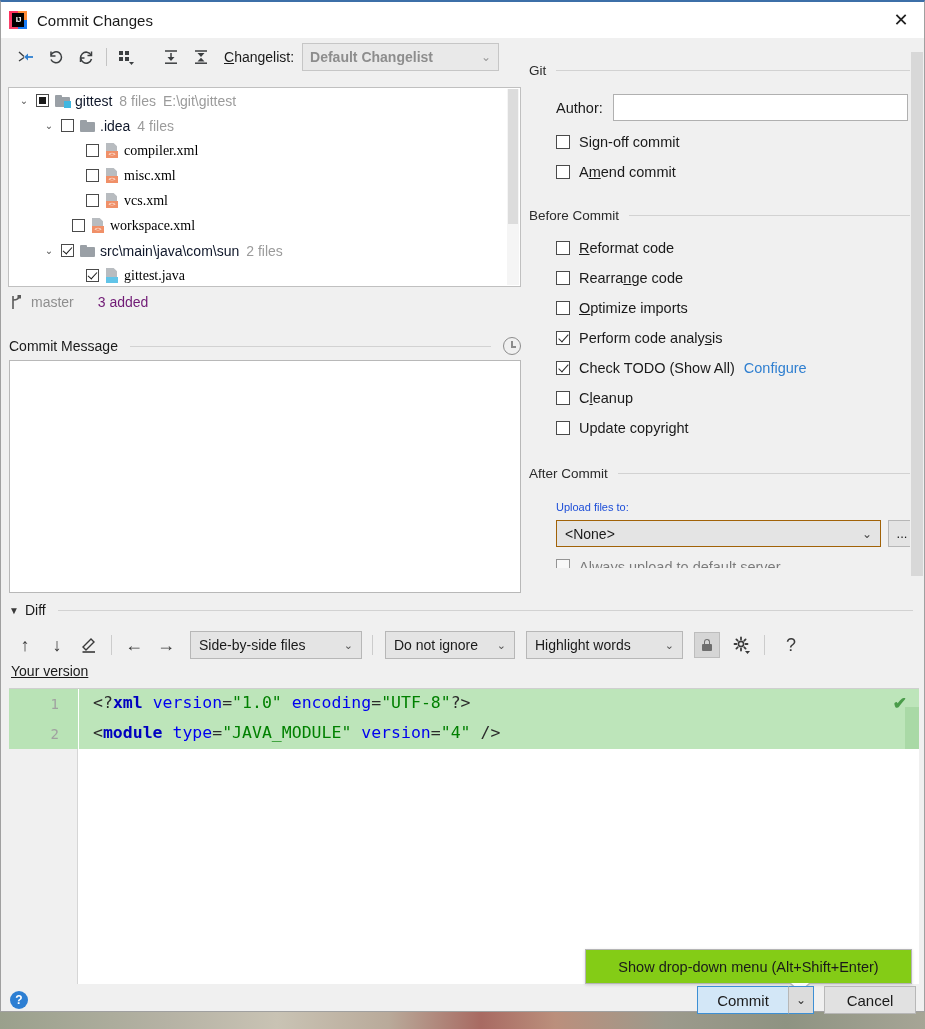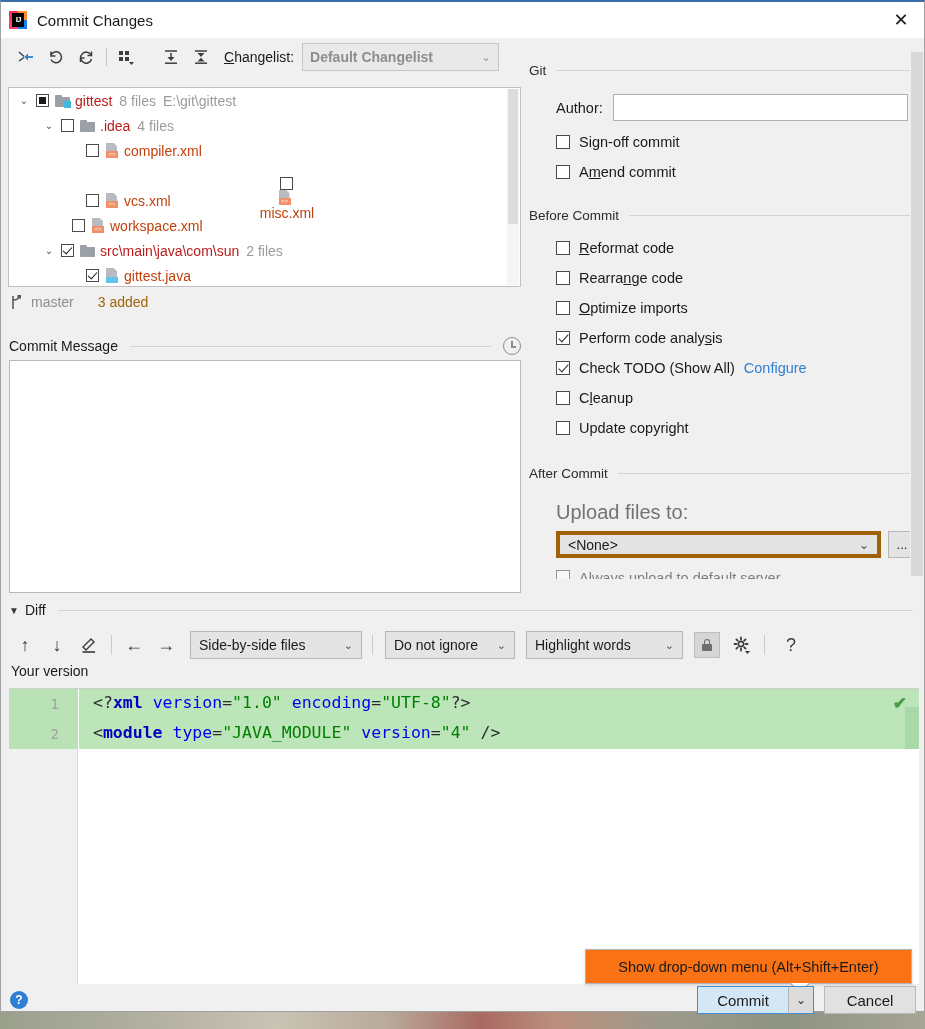--- a/index.html
+++ b/index.html
@@ -96,36 +96,36 @@
   .ico-folder.vcs .badge { position:absolute; right:-1px; bottom:-1px; width:7px; height:7px; background:#40b6e0; }
   .ico-xml { width:14px; height:15px; flex:0 0 auto; margin-right:5px; position:relative; }
   .ico-xml .page { position:absolute; left:1px; top:0; width:11px; height:11px; background:#b8bcc0;
                    clip-path: polygon(0 0, 70% 0, 100% 30%, 100% 100%, 0 100%); }
   .ico-xml .tag { position:absolute; left:1px; bottom:0; width:12px; height:7px; background:#f09068;
                   color:#fff; font-size:6px; line-height:7px; text-align:center; font-family:"Liberation Sans",sans-serif;}
   .ico-java { width:14px; height:15px; flex:0 0 auto; margin-right:5px; position:relative; }
   .ico-java .page { position:absolute; left:1px; top:0; width:11px; height:11px; background:#b8bcc0;
                     clip-path: polygon(0 0, 70% 0, 100% 30%, 100% 100%, 0 100%); }
   .ico-java .tag { position:absolute; left:1px; bottom:0; width:12px; height:6px; background:#61c4e8; }
-  .tname { color:#b91c1c; }
-  .tname.green { color:#c2410c; }
+  .tname { color:#0f172a; }
+  .tname.green { color:#000000;font-family:Liberation Serif, serif; }
   .tmeta { color:#9b9b9b; margin-left:7px; }
   .tpath { color:#9b9b9b; margin-left:7px; }
   .tree-scroll { position:absolute; right:1px; top:1px; width:12px; bottom:1px; background:#f5f5f5; cursor:pointer;}
   .tree-scroll .thumb { position:absolute; left:1px; top:0px; width:10px; height:135px; background:#dcdcdc; }
 
   
   .branch-row {
     position:absolute; left:8px; top:289px; width:510px; height:22px;
     display:flex; align-items:center; font-size:14px;
   }
   .branch-icon { width:16px; height:16px; margin-right:6px; position:relative; color:#5a5a5a; font-size:14px;
                  display:flex; align-items:center; justify-content:center; }
   .branch-name { color:#8e8e8e; }
-  .branch-added { color:#a16207; margin-left:24px; }
+  .branch-added { color:#701a75; margin-left:24px; }
 
   
   .cm-head { position:absolute; left:8px; top:333px; width:512px; height:22px; display:flex; align-items:center; }
   .cm-head .lbl { font-size:14px; color:#1a1a1a; white-space:nowrap; }
   .cm-head .rule { flex:1; height:1px; background:#d2d2d2; margin:0 12px; }
   .cm-head .clock { width:18px; height:18px; border:1.6px solid #8c8c8c; border-radius:50%;
                     position:relative; flex:0 0 auto; cursor:pointer; }
   .cm-head .clock::before { content:""; position:absolute; left:7px; top:3px; width:1.6px; height:6px; background:#8c8c8c; }
   .cm-head .clock::after  { content:""; position:absolute; left:7px; top:8px; width:5px; height:1.6px; background:#8c8c8c; }
   .cm-box {
@@ -149,24 +149,24 @@
     flex:0 0 auto; position:relative;
   }
   .opt-row .ck.checked::after {
     content:""; position:absolute; left:4px; top:0px; width:4px; height:9px;
     border:solid #2a2a2a; border-width:0 1.6px 1.6px 0; transform:rotate(42deg);
   }
   .opt-row .txt { font-size:14.5px; color:#1a1a1a; }
   .opt-row .txt u { text-decoration:underline; }
   .opt-row .link { font-size:14.5px; color:#2f7fd0; margin-left:9px; cursor:pointer; }
 
-  .upload-lbl { font-size:20px; color:#737373; padding-left:27px; margin-top:18px; }
+  .upload-lbl { font-size:11px; color:#1d4ed8; padding-left:27px; margin-top:18px; }
   .upload-row { display:flex; align-items:center; padding-left:27px; margin-top:7px; }
   .upload-combo {
-    width:325px; height:27px; background:#e4e4e4; border:4px solid #a16207;
+    width:325px; height:27px; background:#e4e4e4; border:1px solid #a16207;
     display:flex; align-items:center; justify-content:space-between; padding:0 8px;
     font-size:14px; color:#1a1a1a; cursor:pointer;
   }
   .upload-combo .chev { font-size:12px; color:#4a4a4a; }
   .dots-btn {
     width:28px; height:27px; margin-left:7px; background:#e4e4e4; border:1px solid #b7b7b7;
     display:flex; align-items:center; justify-content:center; font-size:13px; color:#1a1a1a; cursor:pointer;
   }
   .cut-row { display:flex; align-items:center; height:14px; padding-left:27px; margin-top:9px;
              overflow:hidden; opacity:.55; }
@@ -193,21 +193,21 @@
   .dt-combo .chev { font-size:11px; color:#555; }
   .dt-toggle {
     width:26px; height:26px; background:#d6d6d6; border:1px solid #bdbdbd; display:flex;
     align-items:center; justify-content:center; cursor:pointer;
   }
   .lock-ico { width:10px; height:12px; position:relative; }
   .lock-ico .sh { position:absolute; left:0; bottom:0; width:10px; height:7px; background:#6e6e6e; border-radius:1px; }
   .lock-ico .ar { position:absolute; left:2px; top:0; width:6px; height:6px; border:1.6px solid #6e6e6e;
                   border-bottom:none; border-radius:3px 3px 0 0; }
 
-  .ver-label { position:absolute; left:10px; top:661px; font-size:14px; color:#1a1a1a; }
+  .ver-label { position:absolute; left:10px; top:661px; font-size:14px; color:#1a1a1a;text-decoration:underline; }
 
   .diff-view { position:absolute; left:8px; top:686px; width:910px; height:296px; background:#fff;
                border-top:1px solid #cfcfcf; overflow:hidden; }
   .gutter { position:absolute; left:0; top:0; width:69px; height:296px; background:#f0f0f0;
             border-right:1px solid #d6d6d6; }
   .gutter .hl { position:absolute; left:0; top:0; width:69px; height:60px; background:#b9e3b6; }
   .gutter .ln { position:absolute; left:0; width:50px; text-align:right; font-family:"DejaVu Sans Mono",monospace;
                 font-size:14px; color:#a0a0a0; }
   .code-area { position:absolute; left:70px; top:0; right:0; height:296px; background:#fff; }
   .code-hl { position:absolute; left:0; top:0; right:0; height:60px; background:#bde5ba; }
@@ -238,21 +238,21 @@
   }
   .cancel-btn {
     position:absolute; left:823px; top:984px; width:92px; height:28px;
     background:#e1e1e1; border:1px solid #b7b7b7; font-size:15px; color:#1a1a1a;
     display:flex; align-items:center; justify-content:center; cursor:pointer;
   }
 
   
   .tooltip {
     position:absolute; left:584px; top:947px; width:327px; height:35px;
-    background:#f97316; border:1px solid #b5b5b5;
+    background:#84cc16; border:1px solid #b5b5b5;
     display:flex; align-items:center; justify-content:center;
     font-size:14.5px; color:#1a1a1a; box-shadow:0 1px 3px rgba(0,0,0,.15);
   }
   .tooltip::after {
     content:""; position:absolute; left:205px; bottom:-8px; width:0; height:0;
     border-left:9px solid transparent; border-right:9px solid transparent; border-top:8px solid #fbfbfb;
   }
   .tooltip::before {
     content:""; position:absolute; left:204px; bottom:-10px; width:0; height:0;
     border-left:10px solid transparent; border-right:10px solid transparent; border-top:9px solid #b5b5b5;
@@ -363,21 +363,21 @@
           </div>
           <div class="trow" style="padding-left: 58px;">
             <span class="twist"></span>
             <span class="cbox" style="margin-left: 5px;"></span>
             <span class="ico-xml">
               <span class="page"></span>
               <span class="tag">&lt;&gt;</span>
             </span>
             <span class="tname green">compiler.xml</span>
           </div>
-          <div class="trow" style="padding-left: 58px; flex-direction: column;">
+          <div class="trow" style="padding-left: 58px;">
             <span class="twist"></span>
             <span class="cbox" style="margin-left: 5px;"></span>
             <span class="ico-xml">
               <span class="page"></span>
               <span class="tag">&lt;&gt;</span>
             </span>
             <span class="tname green">misc.xml</span>
           </div>
           <div class="trow" style="padding-left: 58px;">
             <span class="twist"></span>

